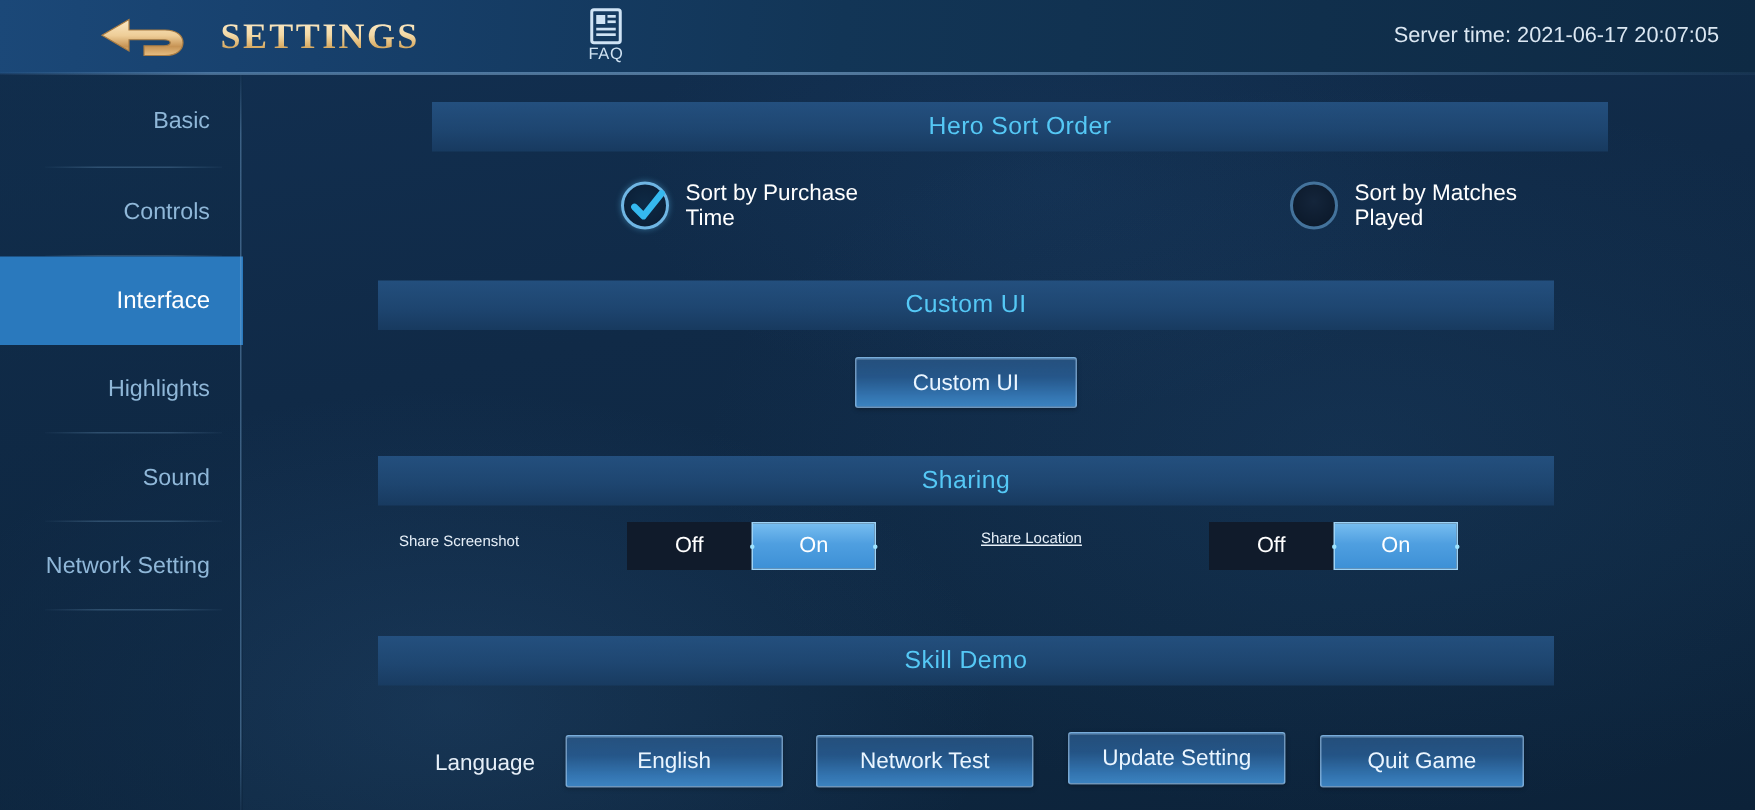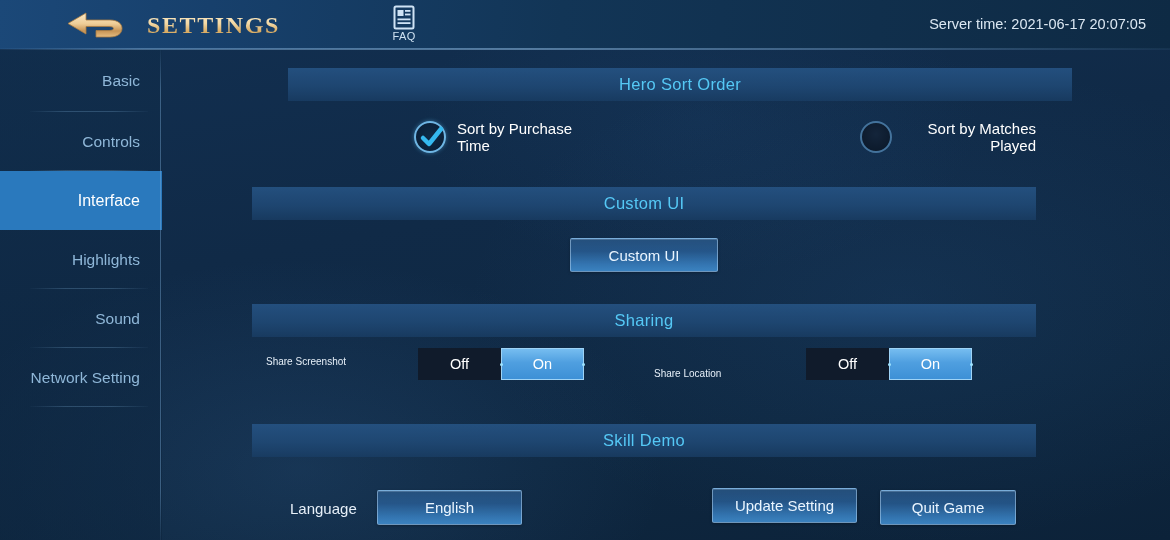--- a/index.html
+++ b/index.html
@@ -302,21 +302,21 @@
       <div class="radio" style="left:162px; top:0;">
         <span class="dot on">
           <span class="tick">
             <svg width="26" height="26" viewBox="0 0 26 26">
               <path d="M4,13 L10,19 L22,4" fill="none" stroke="#35b9ef" stroke-width="4.5" stroke-linecap="round" stroke-linejoin="round"></path>
             </svg>
           </span>
         </span>
         <span class="rlabel" style="white-space:pre-line">Sort by Purchase Time</span>
       </div>
-      <div class="radio" style="left:608px; top:0;text-align:right;">
+      <div class="radio" style="left:608px; top:0;">
         <span class="dot off"></span>
         <span class="rlabel" style="white-space:pre-line">Sort by Matches Played</span>
       </div>
     </div>
 
     <div class="section-header" style="top:137px;">
       <span class="sh-text">Custom UI</span>
     </div>
     <div class="gbtn" style="left:408px; top:188px; width:148px; height:34px;">
       <span>Custom UI</span>
@@ -325,34 +325,37 @@
     <div class="section-header" style="top:254px;">
       <span class="sh-text">Sharing</span>
     </div>
 
     <div class="toggle-label" style="left:104px; top:306px;">Share Screenshot</div>
     <div class="toggle" style="left:256px; top:298px;">
       <span class="seg">Off</span>
       <span class="seg sel">On</span>
     </div>
 
-    <div class="toggle-label" style="left:492px; top:318px;">Share Location</div>
+    <div class="toggle-label" style="left:492px; top:304px;text-decoration:underline;">Share Location</div>
     <div class="toggle" style="left:644px; top:298px;">
       <span class="seg">Off</span>
       <span class="seg sel">On</span>
     </div>
 
     <div class="section-header" style="top:374px;">
       <span class="sh-text">Skill Demo</span>
     </div>
 
     <div class="lang-label" style="left:128px; top:450px;">Language</div>
     <div class="gbtn" style="left:215px; top:440px; width:145px; height:35px;">
       <span>English</span>
     </div>
+    <div class="gbtn" style="left:382px; top:440px; width:145px; height:35px;">
+      <span>Network Test</span>
+    </div>
     <div class="gbtn" style="left:550px; top:438px; width:145px; height:35px;">
       <span>Update Setting</span>
     </div>
     <div class="gbtn" style="left:718px; top:440px; width:136px; height:35px;">
       <span>Quit Game</span>
     </div>
 
   </div>
 </div>
 

